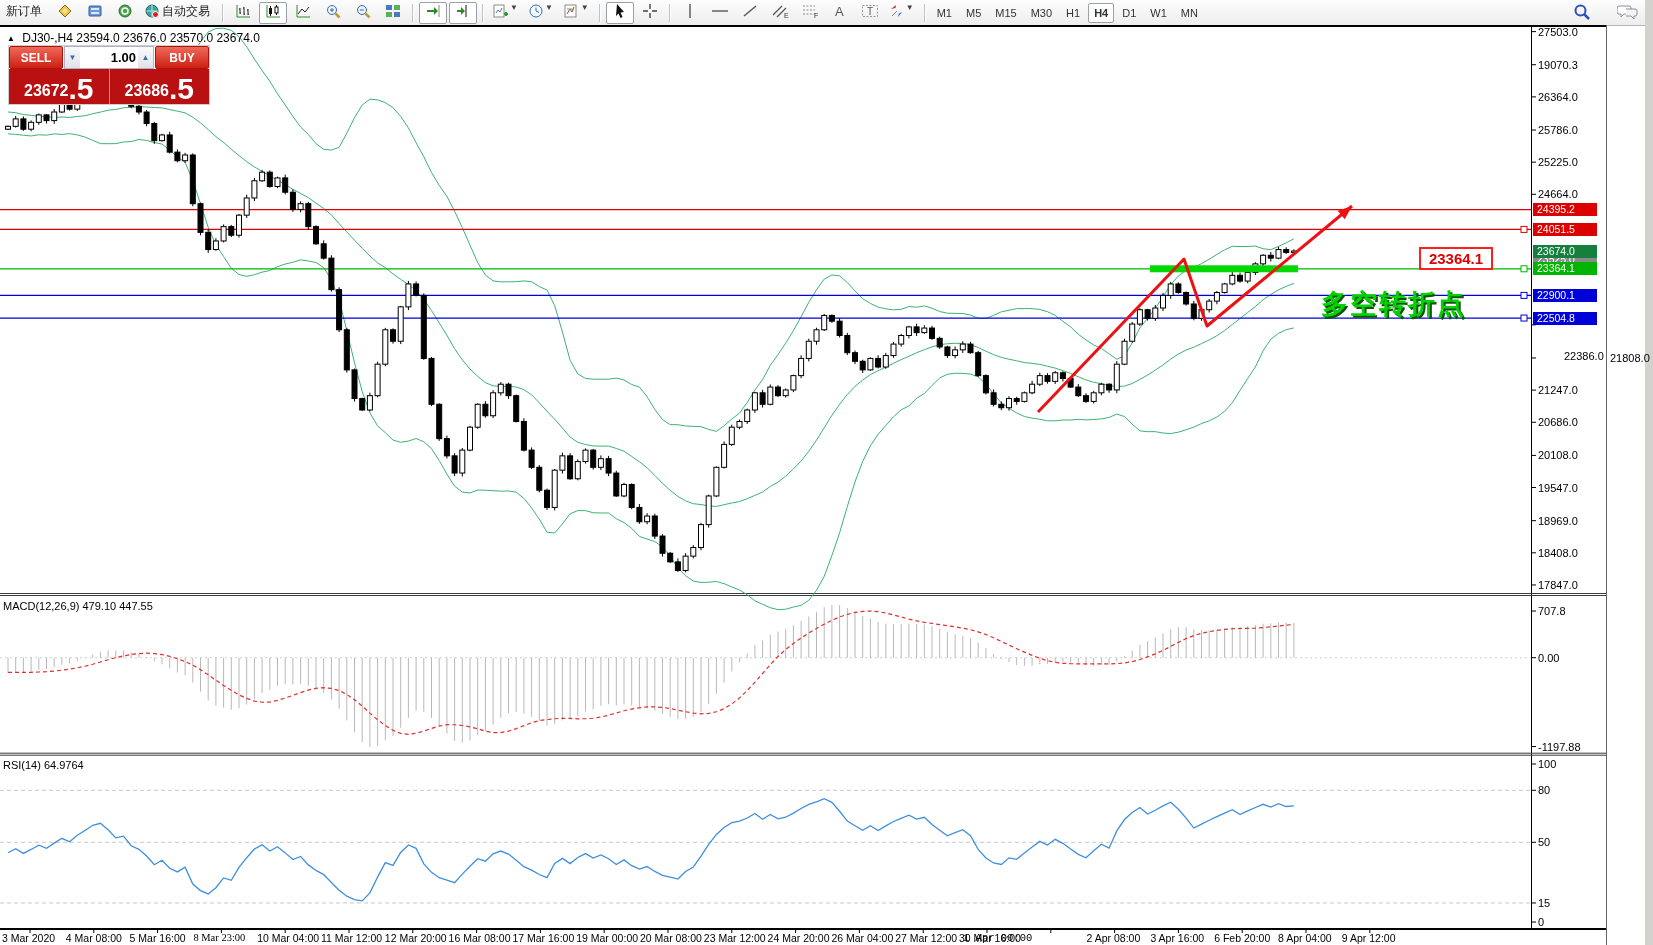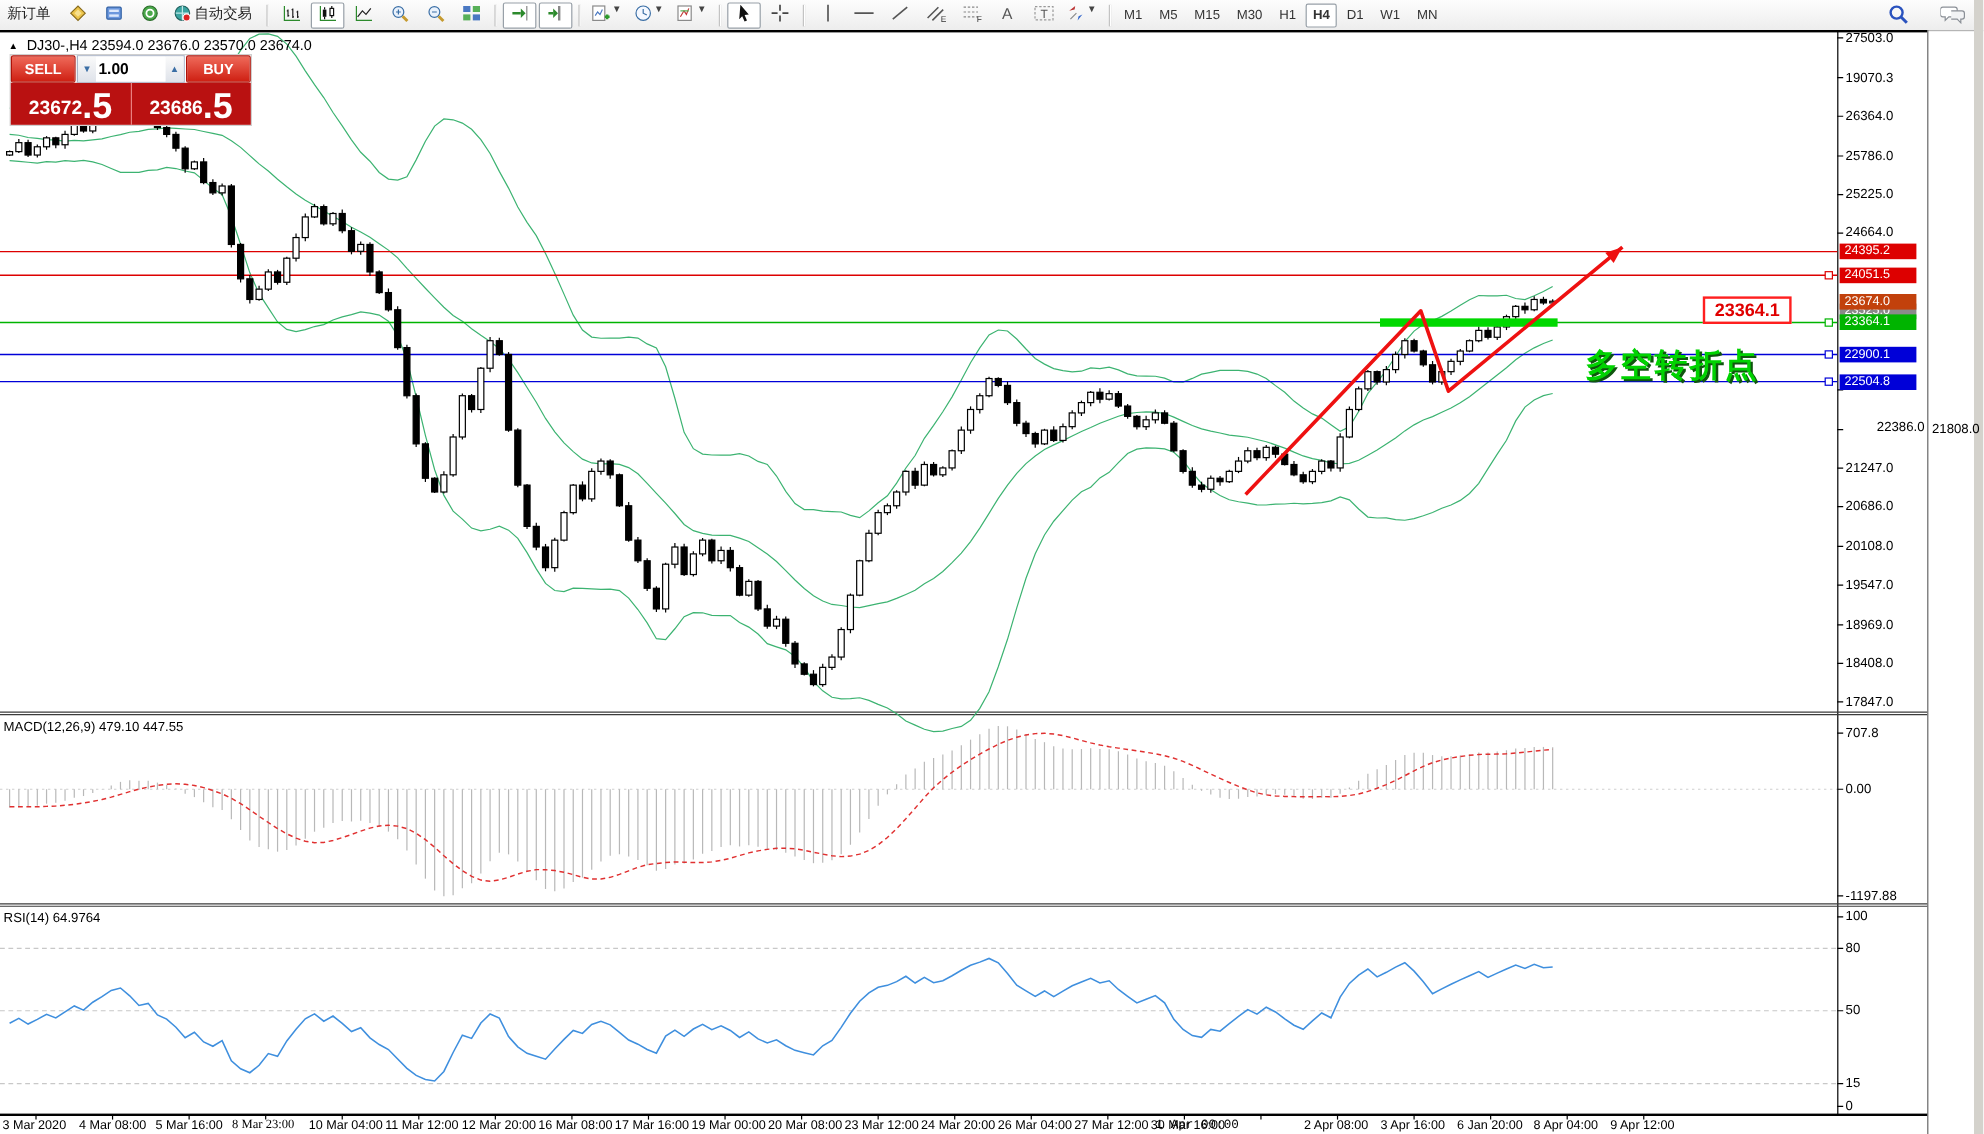--- a/index.html
+++ b/index.html
@@ -22,21 +22,21 @@
   .ovl{position:absolute;z-index:5;}
   #chart-header{left:7px;top:31px;font-size:12px;color:#000;white-space:nowrap;}
   #chart-header .tri{font-size:8px;vertical-align:1px;margin-right:4px;}
   
   #quote-panel{left:8px;top:45px;width:200px;z-index:6;border:1px solid #cfcfcf;background:#fff;}
   #qp-row1{display:flex;height:23px;}
   .qp-btn{flex:0 0 52px;background:linear-gradient(#ef6a5a,#ce1f12);color:#fff;font-weight:bold;font-size:12px;
     display:flex;align-items:center;justify-content:center;border:1px solid #b01208;border-radius:2px;}
   #qp-vol{flex:1;display:flex;border:1px solid #aab4c8;margin:0 1px;}
   .spin{width:15px;background:linear-gradient(#fafafa,#dfe3ea);color:#3a6ea5;font-size:8px;display:flex;align-items:center;justify-content:center;}
-  #qp-vol input{flex:1;border:0;outline:0;text-align:left;font-size:13px;font-weight:bold;width:40px;font-family:"Liberation Sans",sans-serif;}
+  #qp-vol input{flex:1;border:0;outline:0;text-align:right;font-size:13px;font-weight:bold;width:40px;font-family:"Liberation Sans",sans-serif;}
   #qp-row2{display:flex;height:35px;background:#b91111;}
   .qp-price{flex:1;color:#fff;display:flex;align-items:flex-end;justify-content:center;padding-bottom:2px;}
   .qp-price .main{font-size:16px;font-weight:bold;line-height:22px;}
   .qp-price .pips{font-size:30px;font-weight:bold;line-height:26px;}
   #qp-sellbox{border-right:1px solid #e98080;}
   
   .ind-title{font-size:11px;color:#000;white-space:nowrap;}
   
   .ticklab{position:absolute;left:1538px;font-size:11px;color:#000;z-index:4;white-space:nowrap;}
   .linelab{position:absolute;left:1533px;width:60px;height:13px;line-height:13px;font-size:10.5px;
@@ -882,21 +882,21 @@
       <div class="ticklab" style="left: 1610px; top: 351.971px;">21808.0</div>
       <div class="ticklab" style="left: 1538px; top: 384.12px;">21247.0</div>
       <div class="ticklab" style="left: 1538px; top: 416.269px;">20686.0</div>
       <div class="ticklab" style="left: 1538px; top: 449.393px;">20108.0</div>
       <div class="ticklab" style="left: 1538px; top: 481.542px;">19547.0</div>
       <div class="ticklab" style="left: 1538px; top: 514.665px;">18969.0</div>
       <div class="ticklab" style="left: 1538px; top: 546.814px;">18408.0</div>
       <div class="ticklab" style="left: 1538px; top: 578.963px;">17847.0</div>
       <div class="linelab" style="left: 1533px; top: 203.208px; background: rgb(221, 0, 0); z-index: 3;">24395.2</div>
       <div class="linelab" style="left: 1533px; top: 222.904px; background: rgb(221, 0, 0); z-index: 3;">24051.5</div>
-      <div class="linelab" style="left: 1533px; top: 244.537px; background: #c2410c; z-index: 5;">23674.0</div>
+      <div class="linelab" style="left: 1533px; top: 244.537px; background: #15803d; z-index: 5;">23674.0</div>
       <div class="linelab" style="left: 1533px; top: 253.076px; background: rgb(138, 138, 138); z-index: 3;">23525.0</div>
       <div class="linelab" style="left: 1533px; top: 262.297px; background: rgb(0, 180, 0); z-index: 4;">23364.1</div>
       <div class="linelab" style="left: 1533px; top: 288.887px; background: rgb(0, 0, 216); z-index: 3;">22900.1</div>
       <div class="linelab" style="left: 1533px; top: 311.54px; background: rgb(0, 0, 216); z-index: 3;">22504.8</div>
       <div class="ticklab" style="left: 1538px; top: 605px;">707.8</div>
       <div class="ticklab" style="left: 1538px; top: 651.7px;">0.00</div>
       <div class="ticklab" style="left: 1538px; top: 740.5px;">-1197.88</div>
       <div class="ticklab" style="left: 1538px; top: 758px;">100</div>
       <div class="ticklab" style="left: 1538px; top: 784.31px;">80</div>
       <div class="ticklab" style="left: 1538px; top: 836.3px;">50</div>
@@ -914,18 +914,18 @@
       <div class="timelab" style="left: 576.2px; top: 932px;">19 Mar 00:00</div>
       <div class="timelab" style="left: 640px; top: 932px;">20 Mar 08:00</div>
       <div class="timelab" style="left: 703.8px; top: 932px;">23 Mar 12:00</div>
       <div class="timelab" style="left: 767.6px; top: 932px;">24 Mar 20:00</div>
       <div class="timelab" style="left: 831.4px; top: 932px;">26 Mar 04:00</div>
       <div class="timelab" style="left: 895.2px; top: 932px;">27 Mar 12:00</div>
       <div class="timelab" style="left: 959px; top: 932px;">30 Mar 16:00</div>
       <div class="timelab" style="left: 963px; top: 932px; font-family: Liberation Mono, monospace;">1 Apr 00:00</div>
       <div class="timelab" style="left: 1086.6px; top: 932px;">2 Apr 08:00</div>
       <div class="timelab" style="left: 1150.4px; top: 932px;">3 Apr 16:00</div>
-      <div class="timelab" style="left: 1214.2px; top: 932px;">6 Jan 20:00</div>
+      <div class="timelab" style="left: 1214.2px; top: 932px;">6 Feb 20:00</div>
       <div class="timelab" style="left: 1278px; top: 932px;">8 Apr 04:00</div>
       <div class="timelab" style="left: 1341.8px; top: 932px;">9 Apr 12:00</div>
     </div>
 
 </div>
 
 </body></html>

